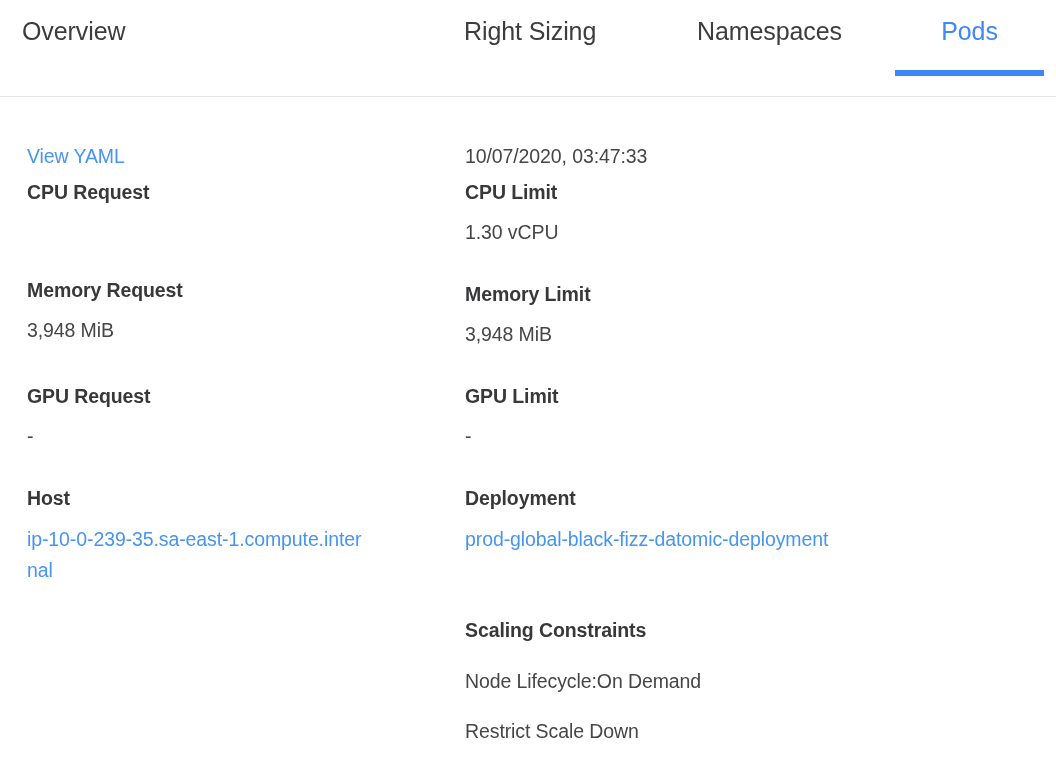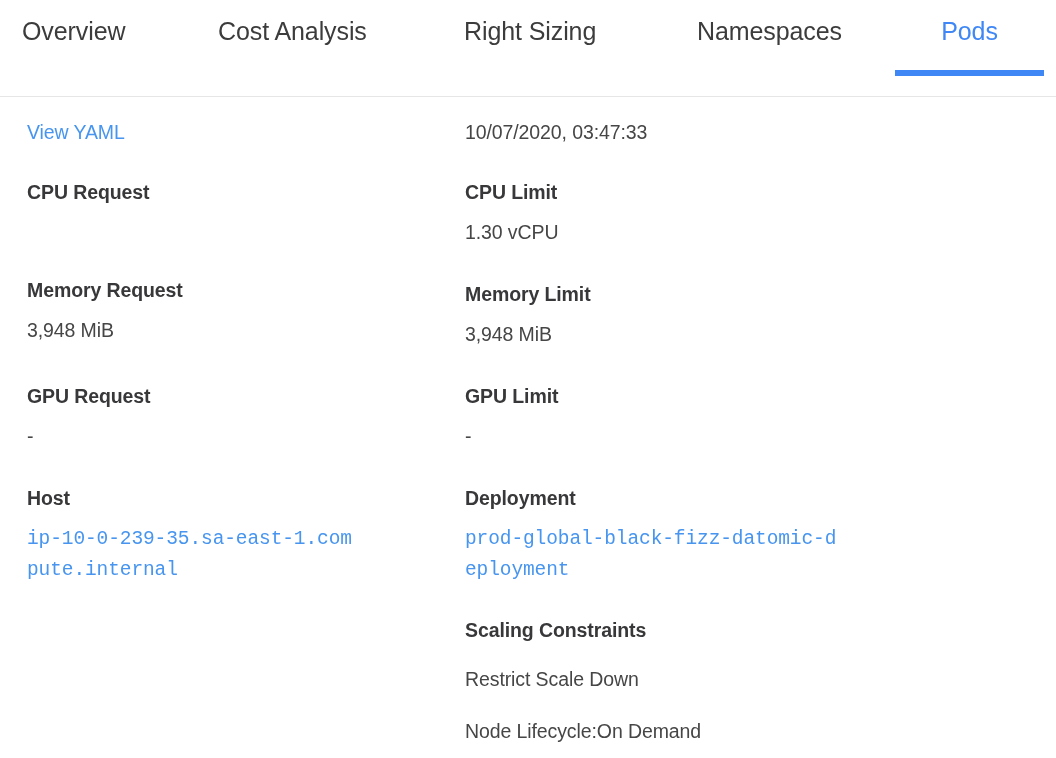--- a/index.html
+++ b/index.html
@@ -91,42 +91,40 @@
     color: #38383a;
     line-height: 26px;
     letter-spacing: -0.1px;
   }
   .field-value {
     font-size: 19.5px;
     font-weight: normal;
     color: #464646;
     line-height: 28px;
     letter-spacing: -0.1px;
+    margin-top: 24px;
   }
   .field-value.link,
   .link-text {
     color: #4795ef;
     cursor: pointer;
   }
 
-  .value-wrap { max-width: 335px; font-family: Liberation Mono, monospace; }
+  .value-wrap { max-width: 335px; }
 </style>
 </head>
 <body>
 
 <div class="tabbar">
   <div class="tabs">
 
     <div class="tab tab-0">
       <span>Overview</span>
     </div>
 
-    <div class="tab tab-1">
-      <span>Cost Analysis</span>
-    </div>
 
     <div class="tab tab-2">
       <span>Right Sizing</span>
     </div>
 
     <div class="tab tab-3">
       <span>Namespaces</span>
     </div>
 
     <div class="tab tab-4 active">
@@ -188,19 +186,19 @@
       <div class="field-value" style="margin-top:13px;">-</div>
     </div>
 
     <div class="field" style="position:absolute; top:388px; left:0;">
       <div class="field-label">Deployment</div>
       <div class="field-value link link-text value-wrap" style="margin-top:13px; line-height:31px; word-break:break-all; max-width:380px;">prod-global-black-fizz-datomic-deployment</div>
     </div>
 
     <div class="field" style="position:absolute; top:520px; left:0;">
       <div class="field-label">Scaling Constraints</div>
+      <div class="field-value" style="margin-top:24px;">Node Lifecycle:On Demand</div>
       <div class="field-value" style="margin-top:22px;">Restrict Scale Down</div>
-      <div class="field-value" style="margin-top:24px;">Node Lifecycle:On Demand</div>
     </div>
 
   </div>
 
 </div>
 
 </body></html>

